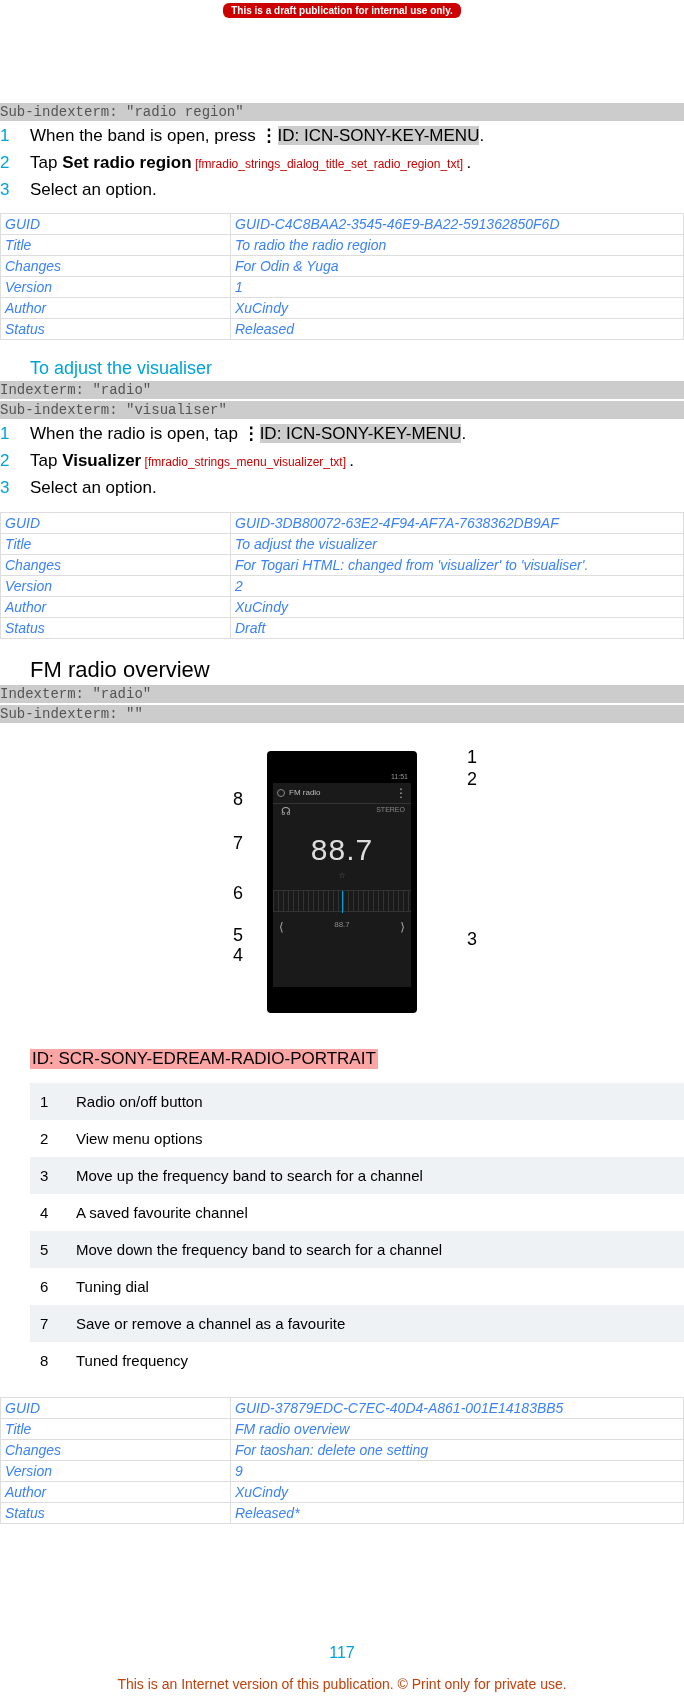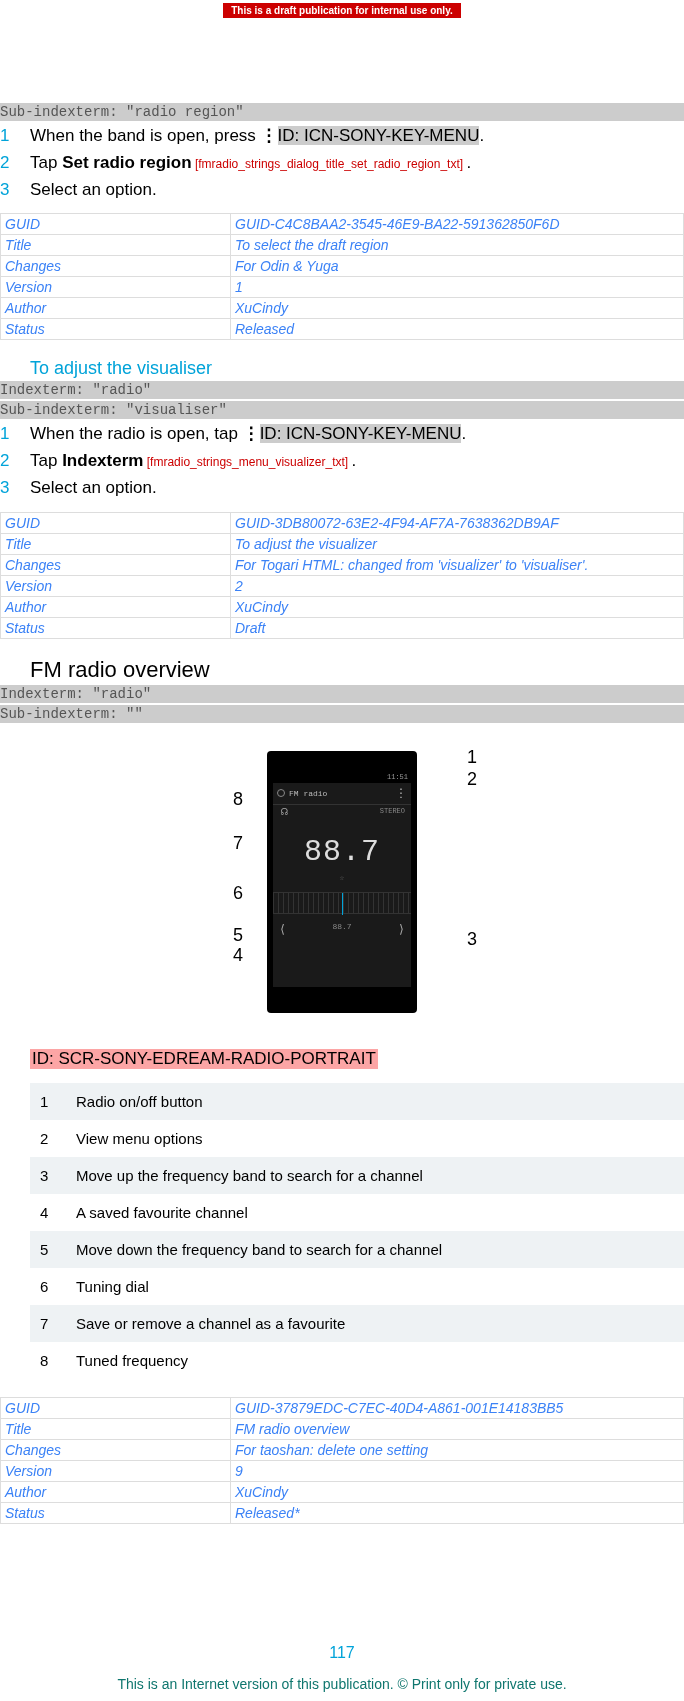--- a/index.html
+++ b/index.html
@@ -13,20 +13,21 @@
   }
   .draft-banner {
     background: #c00;
     color: #fff;
     font-size: 10px;
     font-weight: bold;
     text-align: center;
     padding: 2px 8px;
     display: inline-block;
     margin: 0 auto;
+    border-radius: 6px;
   }
   .banner-wrap {
     text-align: center;
     margin-bottom: 85px;
   }
   .indexterm {
     background: #ccc;
     font-family: "Courier New", monospace;
     font-size: 14px;
     color: #555;
@@ -94,21 +95,20 @@
     position: relative;
   }
   .phone-screen {
     background: #1a1a1a;
     width: 100%;
     height: 214px;
     position: relative;
     color: #bbb;
     font-size: 8px;
     overflow: hidden;
-    font-family: Liberation Mono, monospace;
   }
   .phone-status {
     background: #000; height: 10px; text-align: right; color: #999; font-size: 7px; padding-right: 3px;
   }
   .phone-title {
     display:flex; align-items:center; gap:4px; padding:3px 4px; border-bottom:1px solid #333;
   }
   .phone-title .dot { width:8px;height:8px;border-radius:50%;border:1px solid #888; }
   .phone-freq {
     text-align:center; color:#ddd; font-size:30px; font-weight:300; margin:20px 0 18px 0; letter-spacing:1px;
@@ -131,21 +131,21 @@
   .legend-table {
     width: calc(100% - 30px); margin-left:30px; border-collapse:collapse; font-size:15px;
   }
   .legend-table tr:nth-child(odd){ background:#eef2f4; }
   .legend-table td { padding:10px 10px; }
   .legend-table td:first-child{ width:36px; }
   .page-num {
     text-align:center; color:#00a3d9; font-size:16px; margin-top:120px;
   }
   .footer {
-    text-align:center; color:#0f766e; font-size:14px; margin:14px 0 8px 0;
+    text-align:center; color:#c2410c; font-size:14px; margin:14px 0 8px 0;
   }
 </style>
 </head>
 <body>
 
 <div class="banner-wrap">
   <span class="draft-banner">This is a draft publication for internal use only.</span>
 </div>
 
 <div class="indexterm">Sub-indexterm: "radio region"</div>
@@ -162,21 +162,21 @@
   <div class="txt">Select an option.</div>
 </div>
 <table class="meta-table">
   <tbody>
       <tr>
         <td>GUID</td>
         <td>GUID-C4C8BAA2-3545-46E9-BA22-591362850F6D</td>
       </tr>
   <tr>
         <td>Title</td>
-        <td>To select the draft region</td>
+        <td>To radio the radio region</td>
       </tr>
   <tr>
         <td>Changes</td>
         <td>For Odin &amp; Yuga</td>
       </tr>
   <tr>
         <td>Version</td>
         <td>1</td>
       </tr>
   <tr>
@@ -192,21 +192,21 @@
 
 <div class="section-heading">To adjust the visualiser</div>
 <div class="indexterm">Indexterm: "radio"</div>
 <div class="indexterm">Sub-indexterm: "visualiser"</div>
 <div class="step">
   <div class="num">1</div>
   <div class="txt"><span>When the radio is open, tap </span><span style="font-weight:bold;">⋮</span><span class="idhl">ID: ICN-SONY-KEY-MENU</span><span>.</span></div>
 </div>
 <div class="step">
   <div class="num">2</div>
-  <div class="txt"><span>Tap </span><b>Indexterm</b><span class="red-annot"> [fmradio_strings_menu_visualizer_txt] </span><span>.</span></div>
+  <div class="txt"><span>Tap </span><b>Visualizer</b><span class="red-annot"> [fmradio_strings_menu_visualizer_txt] </span><span>.</span></div>
 </div>
 <div class="step">
   <div class="num">3</div>
   <div class="txt">Select an option.</div>
 </div>
 <table class="meta-table">
   <tbody>
       <tr>
         <td>GUID</td>
         <td>GUID-3DB80072-63E2-4F94-AF7A-7638362DB9AF</td>

